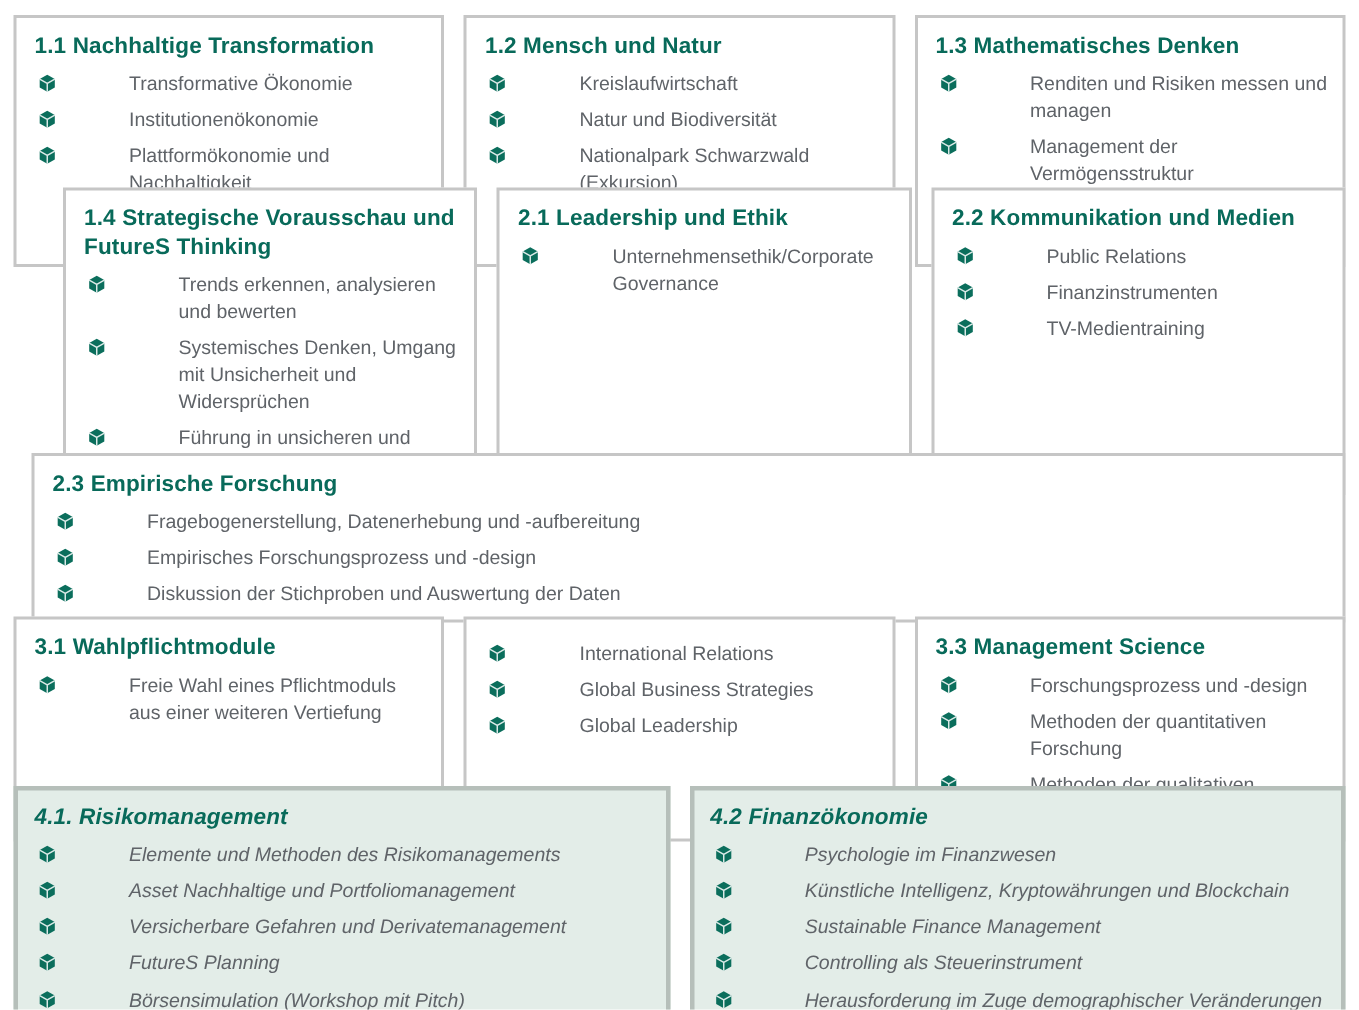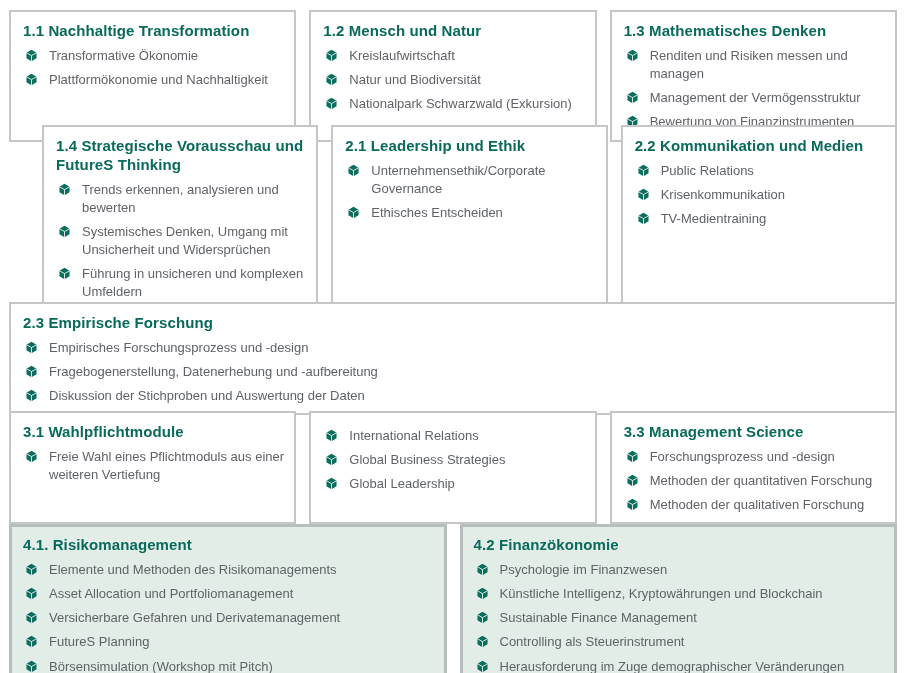--- a/index.html
+++ b/index.html
@@ -17,22 +17,22 @@
     font-family:"Liberation Sans", sans-serif;
     -webkit-font-smoothing:antialiased;
   }
   .board{
     width:906px;height:662px;
     padding:10px 9px 0 9px;
     display:flex;flex-direction:column;gap:13px;
   }
   .row{display:grid;gap:13px;}
   .cols3{grid-template-columns:repeat(3,1fr);}
-  .cols2{grid-template-columns:repeat(2,1fr);}
-  .cols1{grid-template-columns:1fr;}
+  .cols2{grid-template-columns:repeat(2,1fr);font-style:italic;}
+  .cols1{grid-template-columns:1fr;margin-left:12px;}
   .r1{min-height:102px;}
   .r2{min-height:164px;padding-left:33px;}
   .r3{min-height:96px;}
   .r4{min-height:100px;}
   .r5{min-height:142px;}
   .card{
     background:#ffffff;
     border:2px solid var(--border);
     padding:8px 8px 8px 12px;
   }
@@ -50,20 +50,21 @@
     letter-spacing:.1px;
   }
   ul.items{list-style:none;}
   ul.items li{
     display:flex;
     align-items:flex-start;
     margin-top:6px;
     color:var(--text);
     font-size:13px;
     line-height:1.4;
+    gap:37px;
   }
   .cube{
     display:inline-flex;
     flex:0 0 auto;
     color:var(--icon);
     margin:2px 11px 0 2px;
   }
   .item-text{display:inline-block;}
 </style>
 </head>
@@ -83,20 +84,29 @@
             </span>
             <span class="item-text">Transformative Ökonomie</span>
           </li>
           <li>
             <span class="cube">
               <svg viewBox="0 0 24 24" width="13" height="13" aria-hidden="true">
                 <polygon points="12,1.5 21.3,6.9 21.3,17.1 12,22.5 2.7,17.1 2.7,6.9" fill="currentColor"></polygon>
                 <path d="M2.7,6.9 L12,12.2 L21.3,6.9 M12,12.2 L12,22.5" fill="none" stroke="#ffffff" stroke-width="1.8" stroke-opacity="0.85"></path>
               </svg>
             </span>
+            <span class="item-text">Institutionenökonomie</span>
+          </li>
+          <li>
+            <span class="cube">
+              <svg viewBox="0 0 24 24" width="13" height="13" aria-hidden="true">
+                <polygon points="12,1.5 21.3,6.9 21.3,17.1 12,22.5 2.7,17.1 2.7,6.9" fill="currentColor"></polygon>
+                <path d="M2.7,6.9 L12,12.2 L21.3,6.9 M12,12.2 L12,22.5" fill="none" stroke="#ffffff" stroke-width="1.8" stroke-opacity="0.85"></path>
+              </svg>
+            </span>
             <span class="item-text">Plattformökonomie und Nachhaltigkeit</span>
           </li>
         </ul>
       </section>
       <section class="card">
         <h2 class="card-title">1.2 Mensch und Natur</h2>
         <ul class="items">
           <li>
             <span class="cube">
               <svg viewBox="0 0 24 24" width="13" height="13" aria-hidden="true">
@@ -197,29 +207,20 @@
         <ul class="items">
           <li>
             <span class="cube">
               <svg viewBox="0 0 24 24" width="13" height="13" aria-hidden="true">
                 <polygon points="12,1.5 21.3,6.9 21.3,17.1 12,22.5 2.7,17.1 2.7,6.9" fill="currentColor"></polygon>
                 <path d="M2.7,6.9 L12,12.2 L21.3,6.9 M12,12.2 L12,22.5" fill="none" stroke="#ffffff" stroke-width="1.8" stroke-opacity="0.85"></path>
               </svg>
             </span>
             <span class="item-text">Unternehmensethik/Corporate Governance</span>
           </li>
-          <li>
-            <span class="cube">
-              <svg viewBox="0 0 24 24" width="13" height="13" aria-hidden="true">
-                <polygon points="12,1.5 21.3,6.9 21.3,17.1 12,22.5 2.7,17.1 2.7,6.9" fill="currentColor"></polygon>
-                <path d="M2.7,6.9 L12,12.2 L21.3,6.9 M12,12.2 L12,22.5" fill="none" stroke="#ffffff" stroke-width="1.8" stroke-opacity="0.85"></path>
-              </svg>
-            </span>
-            <span class="item-text">Ethisches Entscheiden</span>
-          </li>
         </ul>
       </section>
       <section class="card">
         <h2 class="card-title">2.2 Kommunikation und Medien</h2>
         <ul class="items">
           <li>
             <span class="cube">
               <svg viewBox="0 0 24 24" width="13" height="13" aria-hidden="true">
                 <polygon points="12,1.5 21.3,6.9 21.3,17.1 12,22.5 2.7,17.1 2.7,6.9" fill="currentColor"></polygon>
                 <path d="M2.7,6.9 L12,12.2 L21.3,6.9 M12,12.2 L12,22.5" fill="none" stroke="#ffffff" stroke-width="1.8" stroke-opacity="0.85"></path>
@@ -227,21 +228,21 @@
             </span>
             <span class="item-text">Public Relations</span>
           </li>
           <li>
             <span class="cube">
               <svg viewBox="0 0 24 24" width="13" height="13" aria-hidden="true">
                 <polygon points="12,1.5 21.3,6.9 21.3,17.1 12,22.5 2.7,17.1 2.7,6.9" fill="currentColor"></polygon>
                 <path d="M2.7,6.9 L12,12.2 L21.3,6.9 M12,12.2 L12,22.5" fill="none" stroke="#ffffff" stroke-width="1.8" stroke-opacity="0.85"></path>
               </svg>
             </span>
-            <span class="item-text">Krisenkommunikation</span>
+            <span class="item-text">Finanzinstrumenten</span>
           </li>
           <li>
             <span class="cube">
               <svg viewBox="0 0 24 24" width="13" height="13" aria-hidden="true">
                 <polygon points="12,1.5 21.3,6.9 21.3,17.1 12,22.5 2.7,17.1 2.7,6.9" fill="currentColor"></polygon>
                 <path d="M2.7,6.9 L12,12.2 L21.3,6.9 M12,12.2 L12,22.5" fill="none" stroke="#ffffff" stroke-width="1.8" stroke-opacity="0.85"></path>
               </svg>
             </span>
             <span class="item-text">TV-Medientraining</span>
           </li>
@@ -252,30 +253,30 @@
       <section class="card">
         <h2 class="card-title">2.3 Empirische Forschung</h2>
         <ul class="items">
           <li>
             <span class="cube">
               <svg viewBox="0 0 24 24" width="13" height="13" aria-hidden="true">
                 <polygon points="12,1.5 21.3,6.9 21.3,17.1 12,22.5 2.7,17.1 2.7,6.9" fill="currentColor"></polygon>
                 <path d="M2.7,6.9 L12,12.2 L21.3,6.9 M12,12.2 L12,22.5" fill="none" stroke="#ffffff" stroke-width="1.8" stroke-opacity="0.85"></path>
               </svg>
             </span>
+            <span class="item-text">Fragebogenerstellung, Datenerhebung und -aufbereitung</span>
+          </li>
+          <li>
+            <span class="cube">
+              <svg viewBox="0 0 24 24" width="13" height="13" aria-hidden="true">
+                <polygon points="12,1.5 21.3,6.9 21.3,17.1 12,22.5 2.7,17.1 2.7,6.9" fill="currentColor"></polygon>
+                <path d="M2.7,6.9 L12,12.2 L21.3,6.9 M12,12.2 L12,22.5" fill="none" stroke="#ffffff" stroke-width="1.8" stroke-opacity="0.85"></path>
+              </svg>
+            </span>
             <span class="item-text">Empirisches Forschungsprozess und -design</span>
-          </li>
-          <li>
-            <span class="cube">
-              <svg viewBox="0 0 24 24" width="13" height="13" aria-hidden="true">
-                <polygon points="12,1.5 21.3,6.9 21.3,17.1 12,22.5 2.7,17.1 2.7,6.9" fill="currentColor"></polygon>
-                <path d="M2.7,6.9 L12,12.2 L21.3,6.9 M12,12.2 L12,22.5" fill="none" stroke="#ffffff" stroke-width="1.8" stroke-opacity="0.85"></path>
-              </svg>
-            </span>
-            <span class="item-text">Fragebogenerstellung, Datenerhebung und -aufbereitung</span>
           </li>
           <li>
             <span class="cube">
               <svg viewBox="0 0 24 24" width="13" height="13" aria-hidden="true">
                 <polygon points="12,1.5 21.3,6.9 21.3,17.1 12,22.5 2.7,17.1 2.7,6.9" fill="currentColor"></polygon>
                 <path d="M2.7,6.9 L12,12.2 L21.3,6.9 M12,12.2 L12,22.5" fill="none" stroke="#ffffff" stroke-width="1.8" stroke-opacity="0.85"></path>
               </svg>
             </span>
             <span class="item-text">Diskussion der Stichproben und Auswertung der Daten</span>
           </li>
@@ -374,21 +375,21 @@
             </span>
             <span class="item-text">Elemente und Methoden des Risikomanagements</span>
           </li>
           <li>
             <span class="cube">
               <svg viewBox="0 0 24 24" width="13" height="13" aria-hidden="true">
                 <polygon points="12,1.5 21.3,6.9 21.3,17.1 12,22.5 2.7,17.1 2.7,6.9" fill="currentColor"></polygon>
                 <path d="M2.7,6.9 L12,12.2 L21.3,6.9 M12,12.2 L12,22.5" fill="none" stroke="#ffffff" stroke-width="1.8" stroke-opacity="0.85"></path>
               </svg>
             </span>
-            <span class="item-text">Asset Allocation und Portfoliomanagement</span>
+            <span class="item-text">Asset Nachhaltige und Portfoliomanagement</span>
           </li>
           <li>
             <span class="cube">
               <svg viewBox="0 0 24 24" width="13" height="13" aria-hidden="true">
                 <polygon points="12,1.5 21.3,6.9 21.3,17.1 12,22.5 2.7,17.1 2.7,6.9" fill="currentColor"></polygon>
                 <path d="M2.7,6.9 L12,12.2 L21.3,6.9 M12,12.2 L12,22.5" fill="none" stroke="#ffffff" stroke-width="1.8" stroke-opacity="0.85"></path>
               </svg>
             </span>
             <span class="item-text">Versicherbare Gefahren und Derivatemanagement</span>
           </li>

